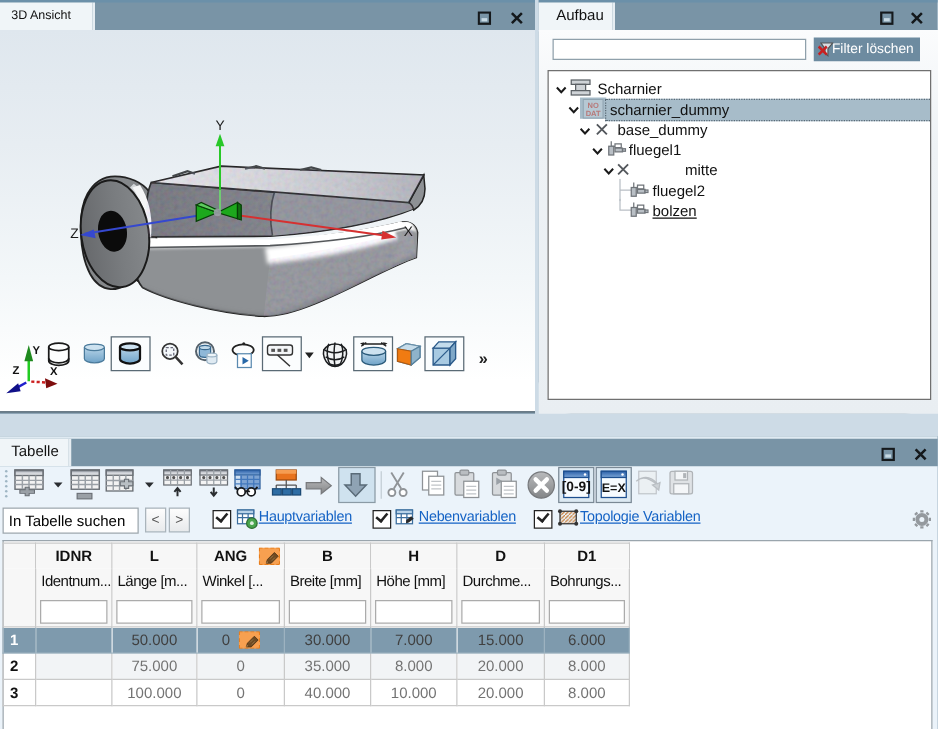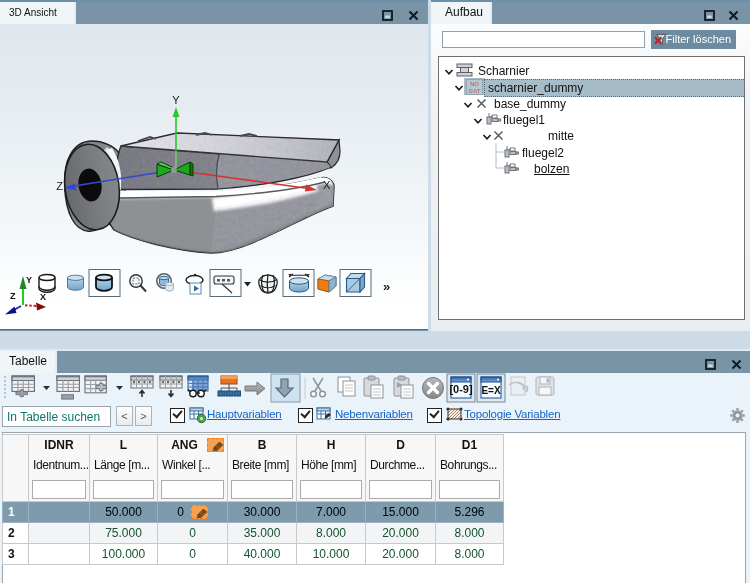--- a/index.html
+++ b/index.html
@@ -38,22 +38,22 @@
 table { border-collapse:collapse; font-size:11px; }
 #grid { position:absolute; left:-1px; top:1px; width:502px; table-layout:fixed; }
 #grid td, #grid th { border:1px solid #c9c9c9; padding:0; overflow:hidden; white-space:nowrap; }
 #grid col.c0 { width:26px; } #grid col.c1 { width:61px; } #grid col.c2 { width:68px; }
 #grid col.c3 { width:70px; } #grid col.c4 { width:69px; } #grid col.c5 { width:69px; }
 #grid col.c6 { width:70px; } #grid col.c7 { width:68px; }
 #grid tr.h1 td { border-bottom:none; background:#f7f7f7; font-weight:bold; font-size:12px; color:#111; text-align:center; height:20px; position:relative;}
 #grid tr.h2 td { border-top:none; border-bottom:none; background:#f7f7f7; font-size:12px; color:#111; text-align:left; height:21px; padding-left:4px; letter-spacing:-0.4px;}
 #grid tr.hf td { border-top:none; background:#f7f7f7; height:26px; }
 #grid tr.hf td .fb { margin:2px 3px 0 3px; height:19px; background:#fff; border:1px solid #ababab; }
-#grid tr.d td { height:21px; text-align:center; font-size:12px; color:#14532d; }
-#grid tr.sel td { background:#7e9aad; color:#000000; border-color:#9db2c0; }
+#grid tr.d td { height:21px; text-align:center; font-size:12px; color:#737373; }
+#grid tr.sel td { background:#7e9aad; color:#404040; border-color:#9db2c0; }
 #grid tr.r2 td { background:#f2f4f6; }
 #grid tr.d td.rn { text-align:left; padding-left:5px; font-weight:bold; background:#fff; color:#111;}
 #grid tr.r2 td.rn { background:#fff; }
 #grid tr.sel td.rn { background:#7e9aad; color:#fff; }
 .pencil { display:inline-block; width:17px; height:14px; background:#f7a050; border:1px dashed #e87e1c; border-radius:1px; vertical-align:middle; position:relative; }
 .pencil svg { position:absolute; left:2px; top:1px; }
 .navb { position:absolute; top:2px; width:17px; height:20px; background:linear-gradient(#fdfdfd,#e8eaec); border:1px solid #aab4bb; color:#555; font-size:11px; text-align:center; line-height:19px; }
 .chk { position:absolute; top:4px; width:15px; height:15px; background:#fff; border:1.5px solid #222; }
 .chk::after { content:""; position:absolute; left:2px; top:1px; width:7px; height:4px; border-left:2px solid #222; border-bottom:2px solid #222; transform:rotate(-50deg); }
 .cicon { position:absolute; top:2px; }
@@ -373,21 +373,21 @@
               <path d="M4 0 V9 H13" stroke="#b9bfc5" fill="none"></path>
             </svg></span>
         <span class="ticon" style="left:11px;"><svg width="16" height="14" viewBox="0 0 16 14">
               <g stroke="#70757a" fill="#b9bfc5">
                 <path d="M4 1 v4 h3 v-2 h5 v3 h-5 v-2" fill="none"></path>
                 <rect x="2" y="5" width="4" height="7"></rect>
                 <rect x="7" y="6.5" width="6" height="3"></rect>
                 <rect x="13" y="7" width="2.5" height="2"></rect>
               </g>
             </svg></span>
-        <span class="tlbl" style="left:42px;text-decoration:underline;">bolzen</span>
+        <span class="tlbl" style="left:30px;text-decoration:underline;">bolzen</span>
       </div>
     </div>
   </div>
 </div>
 
 <div class="panel" id="ptab">
   <div class="tbar"></div>
   <div class="tab" style="width:55px;">Tabelle</div>
   <div style="position:absolute;left:55px;top:2px;width:2px;height:22px;background:#e6edf2;"></div>
   <div class="wbtn" style="left:705px;"><svg width="11" height="11" viewBox="0 0 11 11">
@@ -556,21 +556,21 @@
 
         <g transform="translate(534,4)">
           <rect x="0" y="0" width="18" height="18" rx="1.5" fill="#dfe2e5" stroke="#b0b4b8"></rect>
           <rect x="4" y="0" width="10" height="7" fill="#f4f6f8" stroke="#b0b4b8"></rect>
           <rect x="10.5" y="1.5" width="2.5" height="4" fill="#b0b4b8"></rect>
           <rect x="3" y="10" width="12" height="8" fill="#f4f6f8" stroke="#b0b4b8"></rect>
         </g>
       </svg>
     </div>
     <div id="searchrow">
-      <div style="position:absolute;left:0;top:2px;width:109px;height:21px;background:#fff;border:1px solid #9aa5ad;font-size:12px;color:#0f766e;line-height:20px;padding-left:4px;">In Tabelle suchen</div>
+      <div style="position:absolute;left:0;top:2px;width:109px;height:21px;background:#fff;border:1px solid #9aa5ad;font-size:12px;color:#000000;line-height:20px;padding-left:4px;">In Tabelle suchen</div>
       <div class="navb" style="left:114px;">&lt;</div>
       <div class="navb" style="left:133px;">&gt;</div>
       <span class="chk" style="left:168px;"></span>
       <span class="cicon" style="left:187px;"><svg width="18" height="18" viewBox="0 0 18 18">
             <rect x="1" y="2" width="13" height="11" fill="#fff" stroke="#3c6e9e"></rect>
             <rect x="1" y="2" width="13" height="3" fill="#b8d2e8" stroke="#3c6e9e"></rect>
             <path d="M1 8 h13 M5 5 v8 M9.5 5 v8" stroke="#3c6e9e" fill="none"></path>
             <circle cx="12.5" cy="12.5" r="4.2" fill="#49a64d" stroke="#2c6e30"></circle>
             <circle cx="12.5" cy="12.5" r="1.5" fill="#dff0e0"></circle>
           </svg></span>
@@ -675,21 +675,21 @@
               <td></td>
               <td>50.000</td>
               <td>0&nbsp;&nbsp;<span class="pencil"><svg width="15" height="12" viewBox="0 0 15 12">
                     <path d="M3 10.5 L4 7.5 L9.5 2 L12.5 5 L7 10.5 Z" fill="#6e4a22" stroke="#5a3a18" stroke-width="0.8"></path>
                     <path d="M3 10.5 L4.4 9.8 L3.6 9 Z" fill="#caa06a"></path>
                     <path d="M6 7 l2.5 -2.5 M7.5 8.5 l2.5 -2.5" stroke="#9a7a4a" stroke-width="0.7"></path>
                   </svg></span></td>
               <td>30.000</td>
               <td>7.000</td>
               <td>15.000</td>
-              <td>5.296</td>
+              <td>6.000</td>
             </tr>
         <tr class="d r2">
               <td class="rn">2</td>
               <td></td>
               <td>75.000</td>
               <td>0</td>
               <td>35.000</td>
               <td>8.000</td>
               <td>20.000</td>
               <td>8.000</td>

